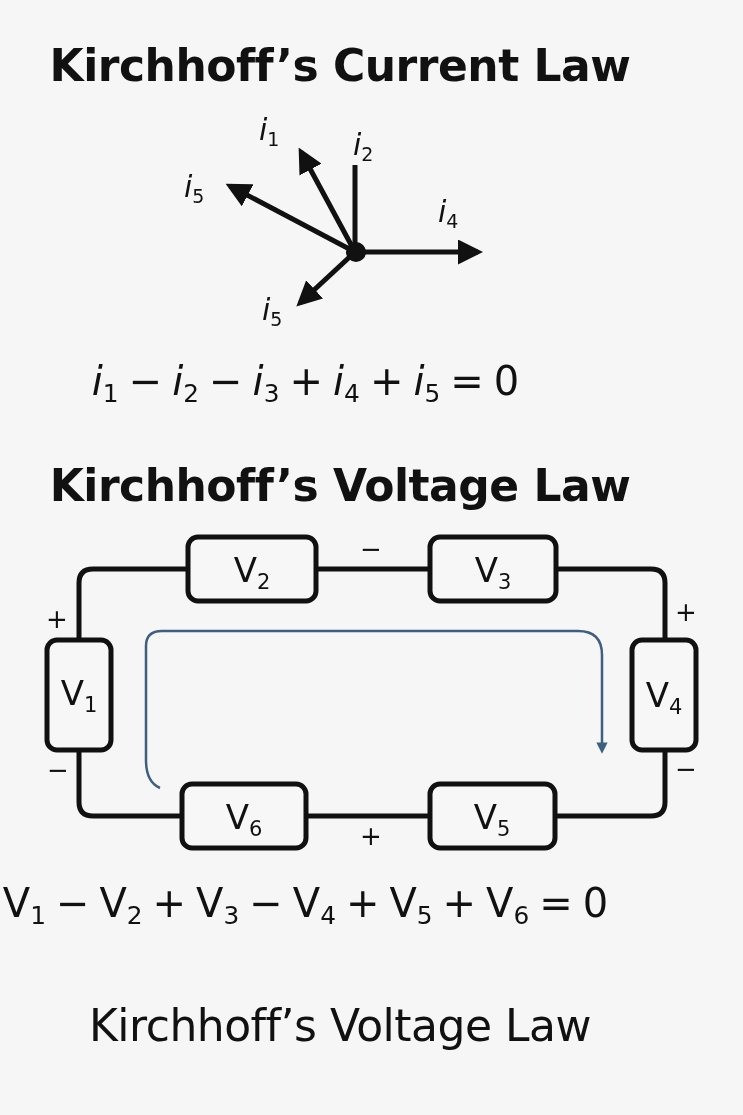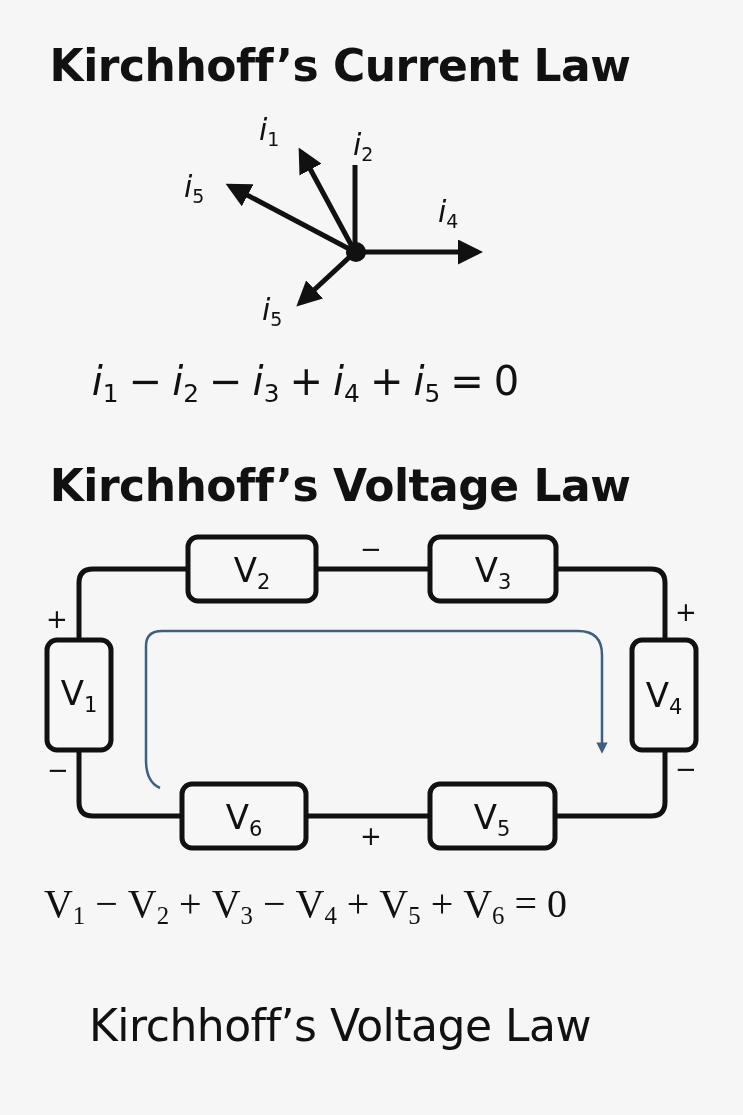--- a/index.html
+++ b/index.html
@@ -18,21 +18,21 @@
     #kcl-title { top: 40px; }
     #kvl-title { top: 460px; }
     #footer-title {
       top: 1000px; font-weight: normal; font-size: 44px;
     }
     .eq {
       position: absolute; left: 0; width: 611px; text-align: center;
       font-size: 40px;
     }
     #kcl-eq { top: 358px; }
-    #kvl-eq { top: 880px; font-size: 40px; font-family: Liberation Serif, serif; }
+    #kvl-eq { top: 880px; font-size: 40px; }
     .eq .var { font-style: italic; }
     .eq sub { font-size: 0.62em; font-style: normal; vertical-align: -0.3em; }
     .eq .op { margin: 0 10px; }
     svg { position: absolute; left: 0; top: 0; }
     .lbl { font-family: "DejaVu Sans", sans-serif; }
   </style>
 </head>
 <body>
 
 <div class="title" id="kcl-title">Kirchhoff’s Current Law</div>

